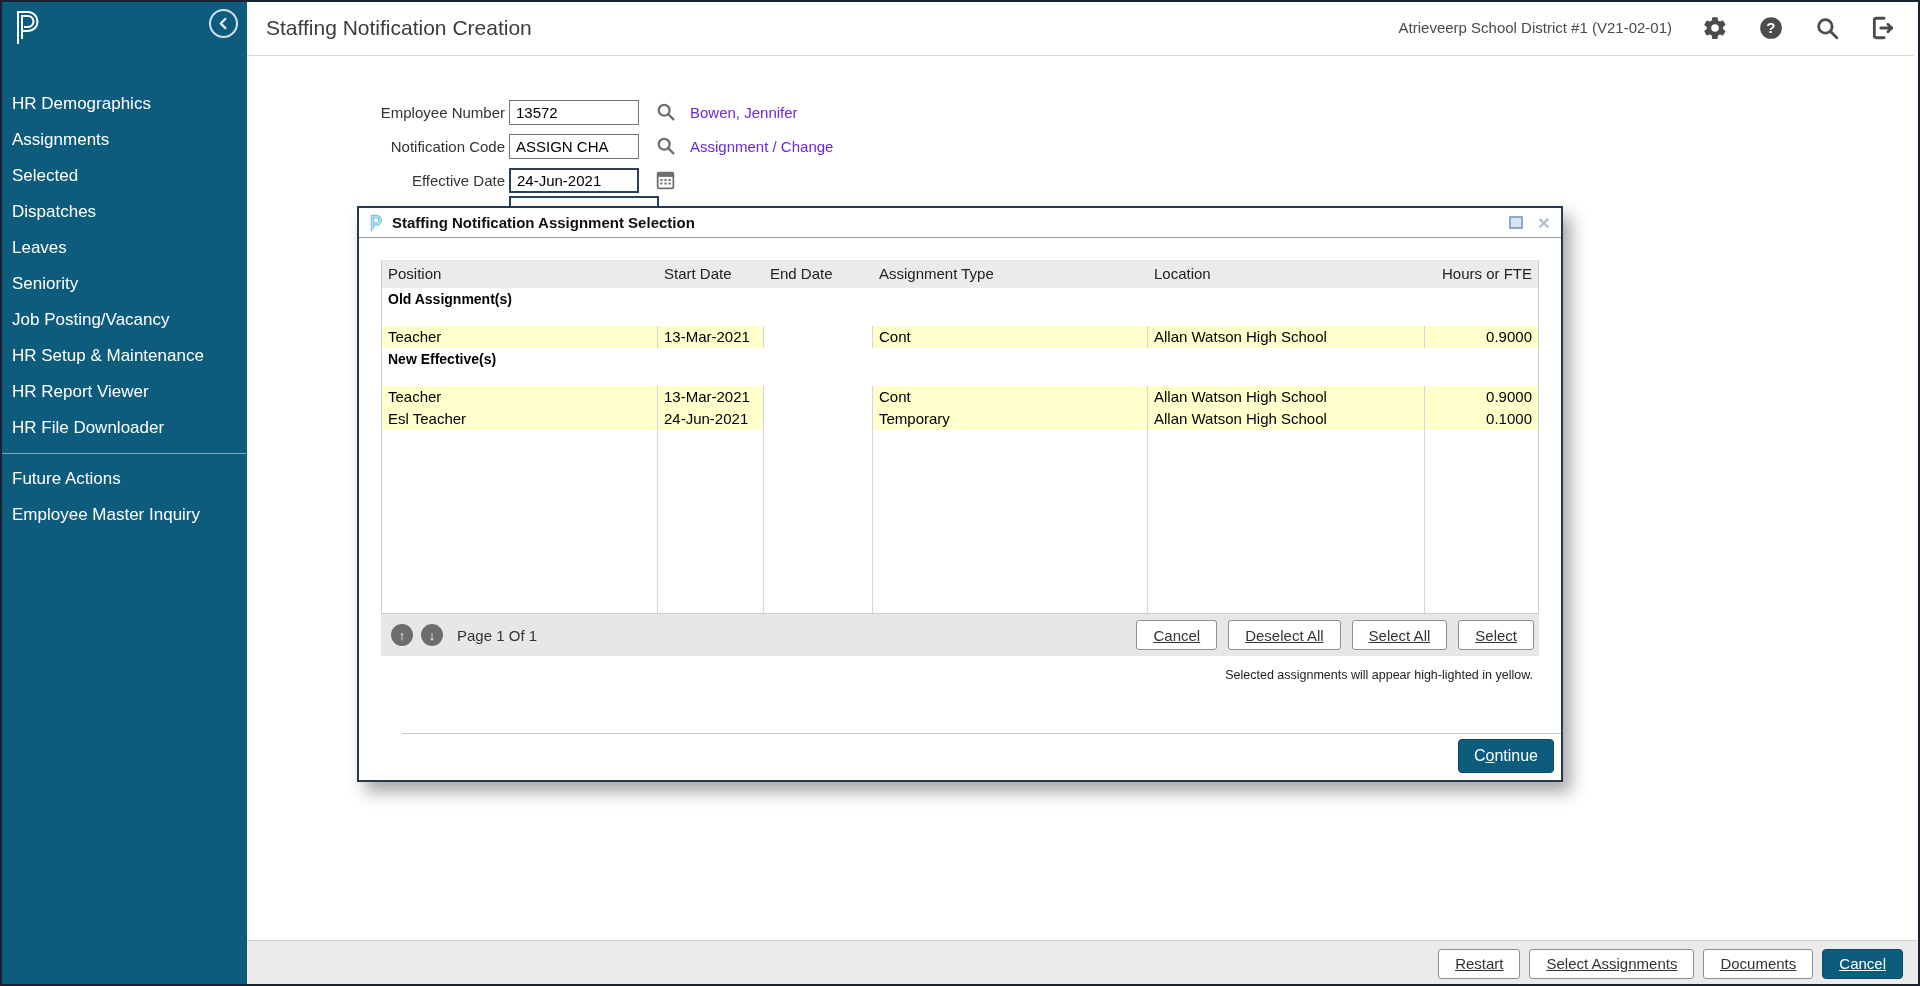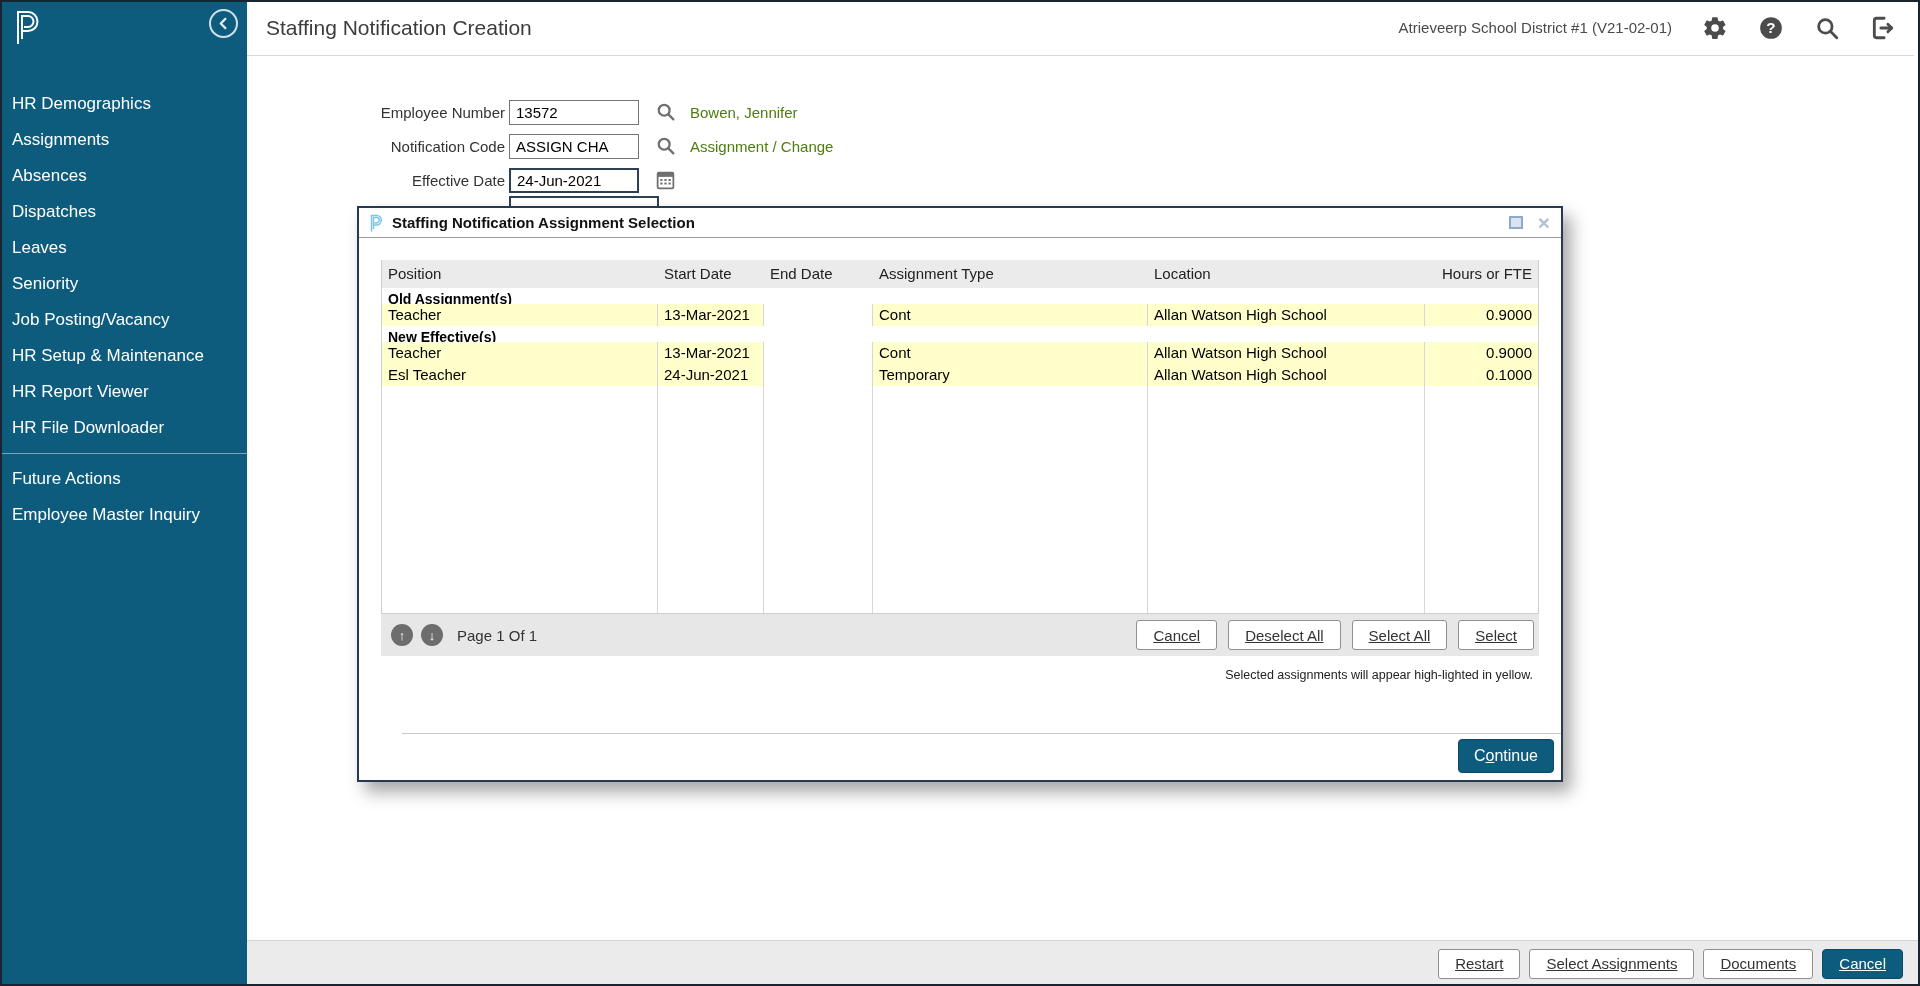--- a/index.html
+++ b/index.html
@@ -27,38 +27,38 @@
   .hicon svg { width:26px; height:26px; }
 
   
   .main { position:absolute; left:247px; top:57px; right:0; bottom:46px; background:#fff; z-index:1; }
   .form-row { position:absolute; left:0; height:26px; display:flex; align-items:center; }
   .form-label { position:absolute; left:30px; width:228px; text-align:right; font-size:15px; color:#333; }
   .form-input { position:absolute; left:262px; width:130px; height:25px; border:1px solid #757575; padding:0 6px; font-size:15px; font-family:inherit; color:#000; background:#fff; }
   .form-input.focused { border:2px solid #2e4154; }
   .form-icon { position:absolute; left:408px; top:2px; width:21px; height:21px; }
   .form-icon svg { width:21px; height:21px; }
-  .form-detail { position:absolute; left:443px; font-size:15px; color:#4d7c0f; white-space:nowrap; }
+  .form-detail { position:absolute; left:443px; font-size:15px; color:#6d28d9; white-space:nowrap; }
   .partial-input { position:absolute; left:262px; top:139px; width:150px; height:20px; border:2px solid #2e4154; background:#fff; }
 
   
   .modal { position:absolute; left:357px; top:206px; width:1206px; height:576px; background:#fff; border:2px solid var(--modal-border,#26394e); box-shadow:8px 10px 16px rgba(0,0,0,.35); z-index:10; }
   .modal-titlebar { height:30px; border-bottom:1px solid #9a9a9a; display:flex; align-items:center; padding:0 11px; gap:9px; }
   .modal-logo { width:13px; height:18px; }
   .modal-title { font-weight:bold; font-size:15px; color:#111; }
   .modal-controls { margin-left:auto; display:flex; align-items:center; gap:15px; }
   .max-btn { width:14px; height:13px; border:2px solid #8fa9c7; background:#d8e4f1; cursor:pointer; }
   .close-btn { color:#b4c0ce; font-size:21px; font-weight:bold; line-height:14px; cursor:pointer; }
 
   .grid-wrap { position:absolute; left:22px; top:52px; width:1158px; height:354px; border:1px solid #cfcfcf; border-top:none; display:flex; flex-direction:column; background:#fff; }
   .grid-row { display:grid; grid-template-columns:276px 106px 109px 275px 277px 113px; }
   .th-row { background:var(--header-gray,#ebebeb); }
   .th { font-size:15px; color:#222; padding:5px 6px; height:28px; white-space:nowrap; }
   .th.num { text-align:right; }
-  .group-row { font-size:14px; font-weight:bold; color:#000; padding:3px 6px; height:16px; background:#fff; }
+  .group-row { font-size:14px; font-weight:bold; color:#000; padding:3px 6px; height:38px; background:#fff; }
   .td { font-size:15px; color:#000; padding:2px 6px; height:22px; background:var(--yellow,#ffffcc); border-right:1px solid #d6d6d6; white-space:nowrap; overflow:hidden; }
   .grid-row .td:last-child { border-right:none; }
   .td.empty { background:#fff; }
   .td.num { text-align:right; }
   .filler { flex:1; }
   .filler .fc { border-right:1px solid #d6d6d6; }
   .filler .fc:last-child { border-right:none; }
 
   .pagebar { position:absolute; left:22px; top:406px; width:1158px; height:42px; background:var(--pagebar-gray,#e7e7e7); display:flex; align-items:center; padding:0 5px 0 10px; }
   .circle-btn { width:22px; height:22px; border-radius:50%; background:#6d6d6d; color:#fff; display:flex; align-items:center; justify-content:center; font-size:13px; font-weight:bold; margin-right:8px; cursor:pointer; }
@@ -87,21 +87,21 @@
       </svg>
       <div class="collapse-btn">
         <svg viewBox="0 0 14 14" fill="none" stroke="#e3edf4" stroke-width="2.4" stroke-linecap="round" stroke-linejoin="round">
             <polyline points="9 2 4 7 9 12"></polyline>
           </svg>
       </div>
     </div>
     <div class="nav" id="nav">
         <div class="nav-item">HR Demographics</div>
         <div class="nav-item">Assignments</div>
-        <div class="nav-item">Absences</div>
+        <div class="nav-item">Selected</div>
         <div class="nav-item">Dispatches</div>
         <div class="nav-item">Leaves</div>
         <div class="nav-item">Seniority</div>
         <div class="nav-item">Job Posting/Vacancy</div>
         <div class="nav-item">HR Setup &amp; Maintenance</div>
         <div class="nav-item">HR Report Viewer</div>
         <div class="nav-item">HR File Downloader</div>
         <div class="nav-divider"></div>
         <div class="nav-item">Future Actions</div>
         <div class="nav-item">Employee Master Inquiry</div>

